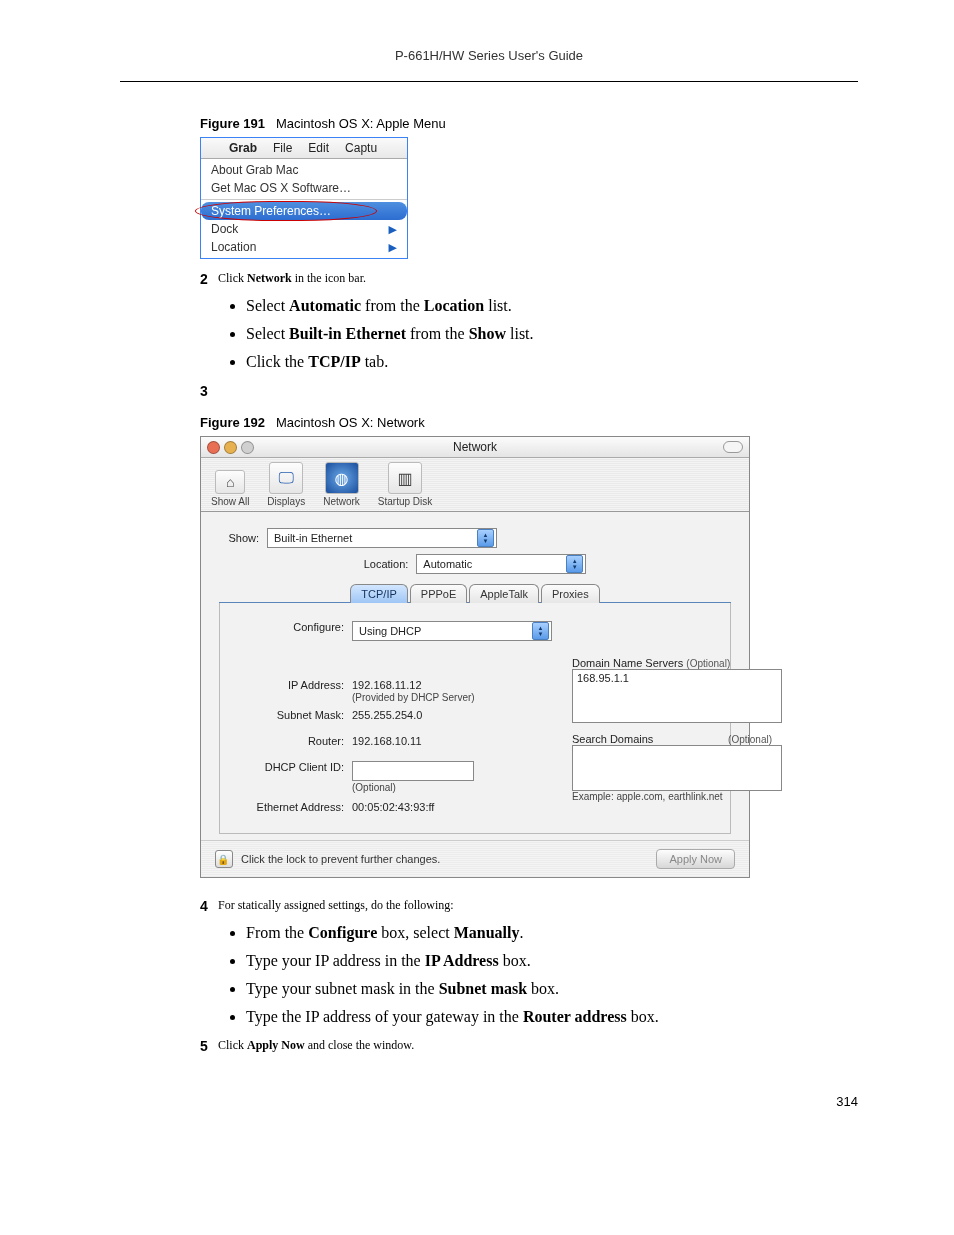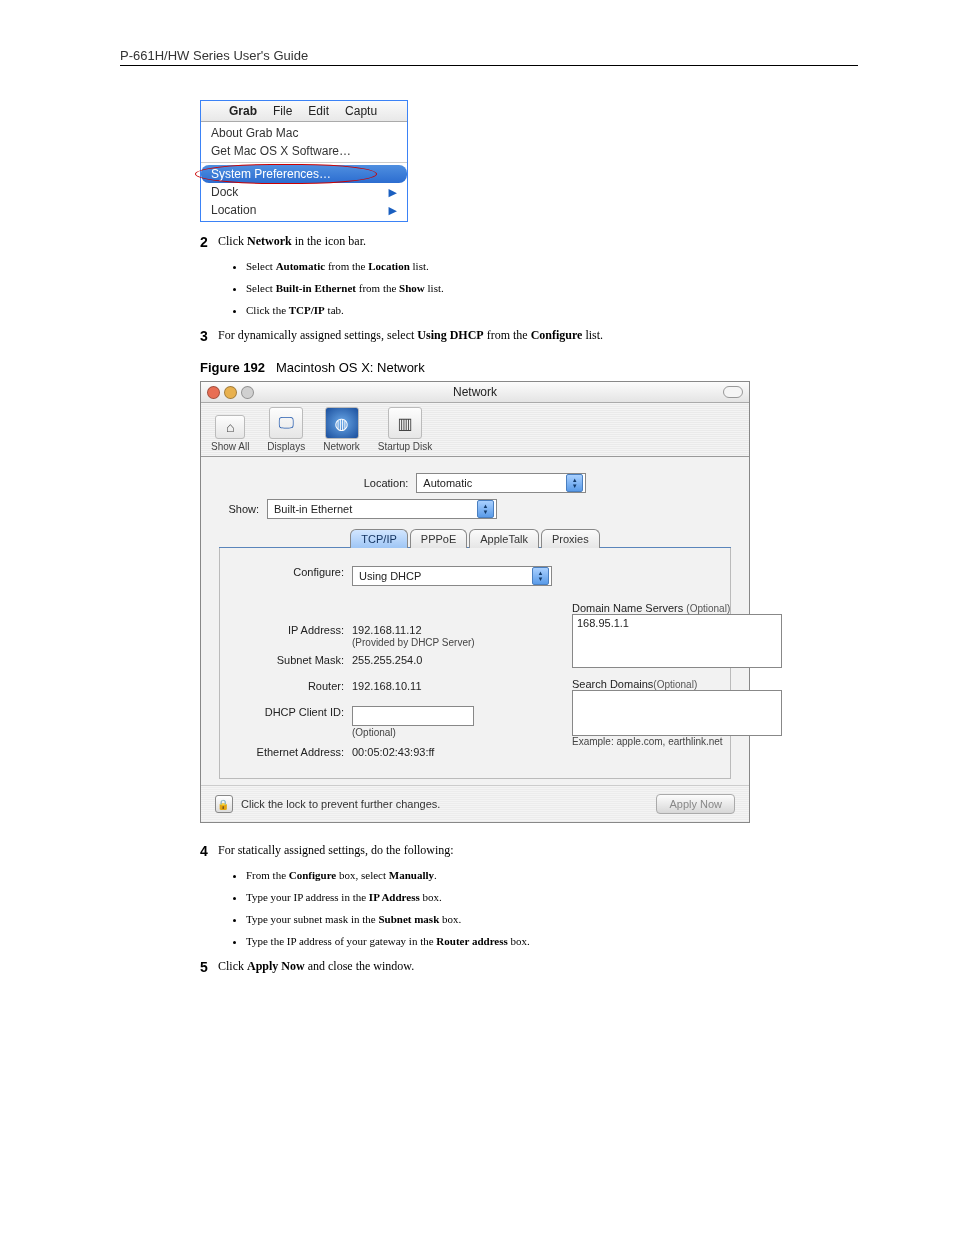--- a/index.html
+++ b/index.html
@@ -8,44 +8,44 @@
     color: #000;
     margin: 0;
     background: #fff;
     width: 954px;
   }
   .page {
     box-sizing: border-box;
     padding: 48px 96px 40px 120px;
   }
   .header-line {
-    text-align: left;
+    text-align: center;
     font-family: Arial, sans-serif;
     font-size: 13px;
     color: #333;
-    margin-bottom: 2px;
+    margin-bottom: 18px;
   }
   .header-rule {
     border-top: 1.5px solid #000;
     margin-bottom: 34px;
   }
   .content {
     margin-left: 80px;
   }
   .figcap {
     font-family: Arial, sans-serif;
     font-size: 13px;
     margin: 0 0 6px 0;
   }
   .figcap b { font-weight: bold; }
   .step-row { display:flex; align-items:flex-start; margin:6px 0 4px 0; }
   .step-num { font-weight:bold; font-family: Arial, sans-serif; font-size:14px; width:18px; }
   .step-text { font-size:12px; }
   ul.bullets { margin:6px 0 12px 46px; padding:0; }
-  ul.bullets li { margin:10px 0; font-size:11px; list-style: disc; font-family: Liberation Serif, serif; }
+  ul.bullets li { margin:10px 0; font-size:16px; list-style: disc; font-family: Liberation Serif, serif; }
   .page-num { text-align:right; font-family: Arial, sans-serif; font-size:13px; margin-top:40px; }
 
   
   .fig191 {
     border:1px solid #3b82f6; width:206px; font-family:"Lucida Grande",Arial,sans-serif; font-size:12px; background:#fff; margin-bottom:12px;
   }
   .menubar {
     background: linear-gradient(#fafafa,#e8e8e8);
     border-bottom:1px solid #aaa;
     display:flex; align-items:center; height:20px;
@@ -119,39 +119,42 @@
     display:grid; grid-template-columns: 1fr 210px; column-gap:20px;
   }
   .leftcol .lrow { display:flex; margin:6px 0; align-items:flex-start;}
   .leftcol .lrow .lab { width:110px; text-align:right; margin-right:8px; font-size:11px;}
   .leftcol .lrow .val { font-size:11px; }
   .small { font-size:10px; color:#444; }
   .txtfield { background:#fff; border:1px solid #888; height:18px; width:120px; }
   .bigfield { background:#fff; border:1px solid #888; height:48px; width:200px; padding:2px 4px; font-size:11px;}
   .rightcol .rlabel { font-size:11px; margin-top:2px;}
   .opt { font-size:10px; color:#555;}
-  .rightcol .row2 { display:flex; justify-content:flex-start; align-items:flex-end; width:200px; margin-top:8px;}
+  .rightcol .row2 { display:flex; justify-content:space-between; align-items:flex-end; width:200px; margin-top:8px;}
 
   .footer {
     border-top:1px solid #ccc; background:repeating-linear-gradient(#f4f4f4,#f4f4f4 1px,#ececec 1px,#ececec 2px);
     padding:8px 14px; display:flex; align-items:center; justify-content:space-between;
   }
   .lock { display:flex; align-items:center; gap:8px; font-size:11px; color:#333;}
   .lockicon { width:16px; height:16px; border:1px solid #888; border-radius:3px; background:linear-gradient(#fff,#ddd); display:flex; align-items:center; justify-content:center; font-size:10px;}
   .apply { background:linear-gradient(#fdfdfd,#d7d7d7); border:1px solid #aaa; border-radius:4px; padding:3px 12px; color:#888; font-size:11px;}
 </style>
 </head>
 <body>
 
 <div class="page">
   <div class="header-line">P-661H/HW Series User's Guide</div>
   <div class="header-rule"></div>
 
   <div class="content">
 
+    <p class="figcap">
+      <b>Figure 191</b>&nbsp;&nbsp;&nbsp;<span>Macintosh OS X: Apple Menu</span>
+    </p>
 
     <div class="fig191">
       <div class="menubar">
         <span class="apple"></span>
         <span class="mi bold">Grab</span>
         <span class="mi">File</span>
         <span class="mi">Edit</span>
         <span class="mi">Captu</span>
       </div>
       <div class="menu-body">
@@ -177,23 +180,20 @@
       </span>
     </div>
     <ul class="bullets">
       <li><span>Select </span><b>Automatic</b><span> from the </span><b>Location</b><span> list.</span></li>
       <li><span>Select </span><b>Built-in Ethernet</b><span> from the </span><b>Show</b><span> list.</span></li>
       <li><span>Click the </span><b>TCP/IP</b><span> tab.</span></li>
     </ul>
 
     <div class="step-row">
       <span class="step-num">3</span>
-      <span class="step-text">
-        <span>For dynamically assigned settings, select </span><b>Using DHCP</b><span> from the </span><b>Configure</b><span> list.</span>
-      </span>
     </div>
 
     <p class="figcap" style="margin-top:16px;">
       <b>Figure 192</b>&nbsp;&nbsp;&nbsp;<span>Macintosh OS X: Network</span>
     </p>
 
     <div class="fig192">
       <div class="titlebar">
         <div class="traffic">
           <div class="dot red"></div>
@@ -217,31 +217,31 @@
           <div class="tbicon" style="background:radial-gradient(#6aa8e8,#1a4e9c);color:#fff;">◍</div>
           <span>Network</span>
         </div>
         <div class="tbitem">
           <div class="tbicon">▥</div>
           <span>Startup Disk</span>
         </div>
       </div>
 
       <div class="panel-body">
+        <div class="row">
+          <label style="width:40px;">Show:</label>
+          <div class="select" style="width:220px;">
+            <span>Built-in Ethernet</span>
+            <span class="arrows">▲<br>▼</span>
+          </div>
+        </div>
         <div class="row" style="justify-content:center;">
           <label style="width:auto;">Location:</label>
           <div class="select" style="width:160px;">
             <span>Automatic</span>
-            <span class="arrows">▲<br>▼</span>
-          </div>
-        </div>
-        <div class="row">
-          <label style="width:40px;">Show:</label>
-          <div class="select" style="width:220px;">
-            <span>Built-in Ethernet</span>
             <span class="arrows">▲<br>▼</span>
           </div>
         </div>
 
         <div class="tabs">
           <div class="tab active">TCP/IP</div>
           <div class="tab">PPPoE</div>
           <div class="tab">AppleTalk</div>
           <div class="tab">Proxies</div>
         </div>
@@ -324,13 +324,14 @@
 
     <div class="step-row">
       <span class="step-num">5</span>
       <span class="step-text">
         <span>Click </span><b>Apply Now</b><span> and close the window.</span>
       </span>
     </div>
 
   </div>
 
+  <div class="page-num">314</div>
 </div>
 
 </body></html>

